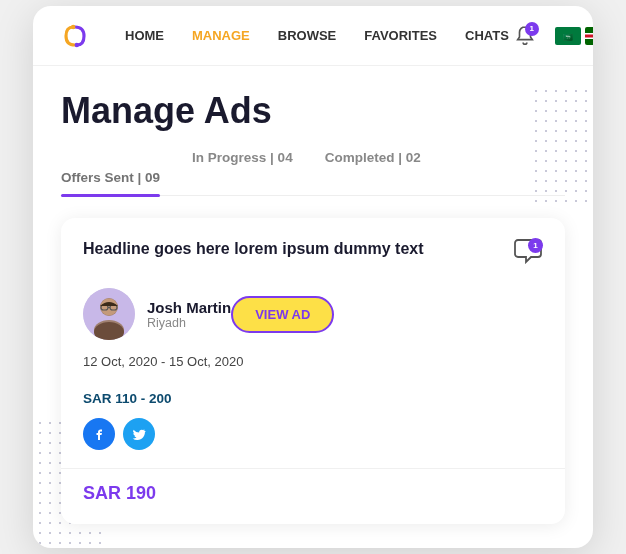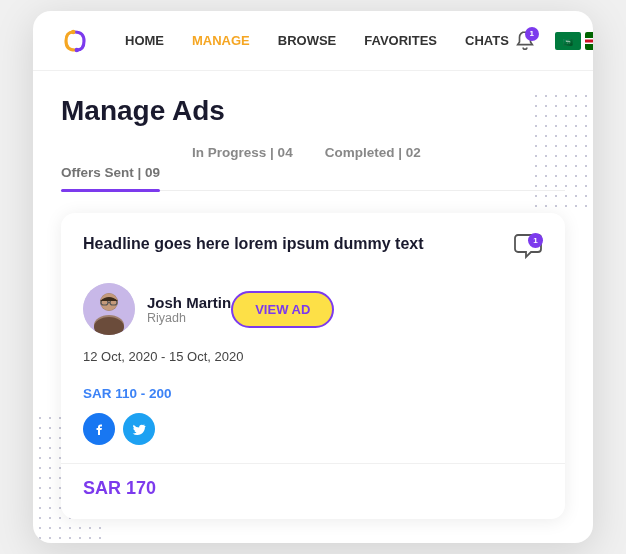--- a/index.html
+++ b/index.html
@@ -115,21 +115,21 @@
       align-items: center;
     }
 
     
     .main {
       padding: 24px 28px 24px 28px;
       position: relative;
       z-index: 1;
     }
     .page-title {
-      font-size: 28px;
+      font-size: 36px;
       font-weight: 800;
       color: #1a1a2e;
       margin-bottom: 18px;
     }
 
     
     .tabs {
       display: flex;
       gap: 32px;
       border-bottom: 1.5px solid #eee;
@@ -252,21 +252,21 @@
     }
 
     .date-range {
       font-size: 13px;
       color: #444;
       font-weight: 500;
       margin-bottom: 22px;
     }
     .price-range {
       font-size: 13.5px;
-      color: #3b82f6;
+      color: #0c4a6e;
       font-weight: 700;
       margin-bottom: 12px;
     }
     .social-icons {
       display: flex;
       gap: 8px;
       margin-bottom: 18px;
     }
     .social-icon {
       width: 32px;
@@ -407,16 +407,16 @@
         </div>
         <div class="social-icon tw-icon">
           <svg width="16" height="16" viewBox="0 0 16 16" fill="white">
             <path d="M14 4.5a5.5 5.5 0 01-1.5.4 2.6 2.6 0 001.1-1.4c-.5.3-1 .5-1.6.6A2.6 2.6 0 008.1 6c0 .2 0 .4.1.6A7.4 7.4 0 012.5 3.8a2.6 2.6 0 00.8 3.5c-.4 0-.8-.1-1.1-.3v.03a2.6 2.6 0 002.1 2.55c-.2.06-.4.08-.7.08-.2 0-.4 0-.5-.04a2.6 2.6 0 002.4 1.8 5.2 5.2 0 01-3.2 1.1c-.2 0-.4 0-.6-.02A7.4 7.4 0 006.5 14c4.8 0 7.4-4 7.4-7.4v-.3A5.3 5.3 0 0015 5c-.4.2-.9.3-1 .5z"></path>
           </svg>
         </div>
       </div>
 
       <div class="divider"></div>
 
-      <div class="offer-price">SAR 170</div>
+      <div class="offer-price">SAR 190</div>
     </div>
   </div>
 </div>
 
 </body></html>

